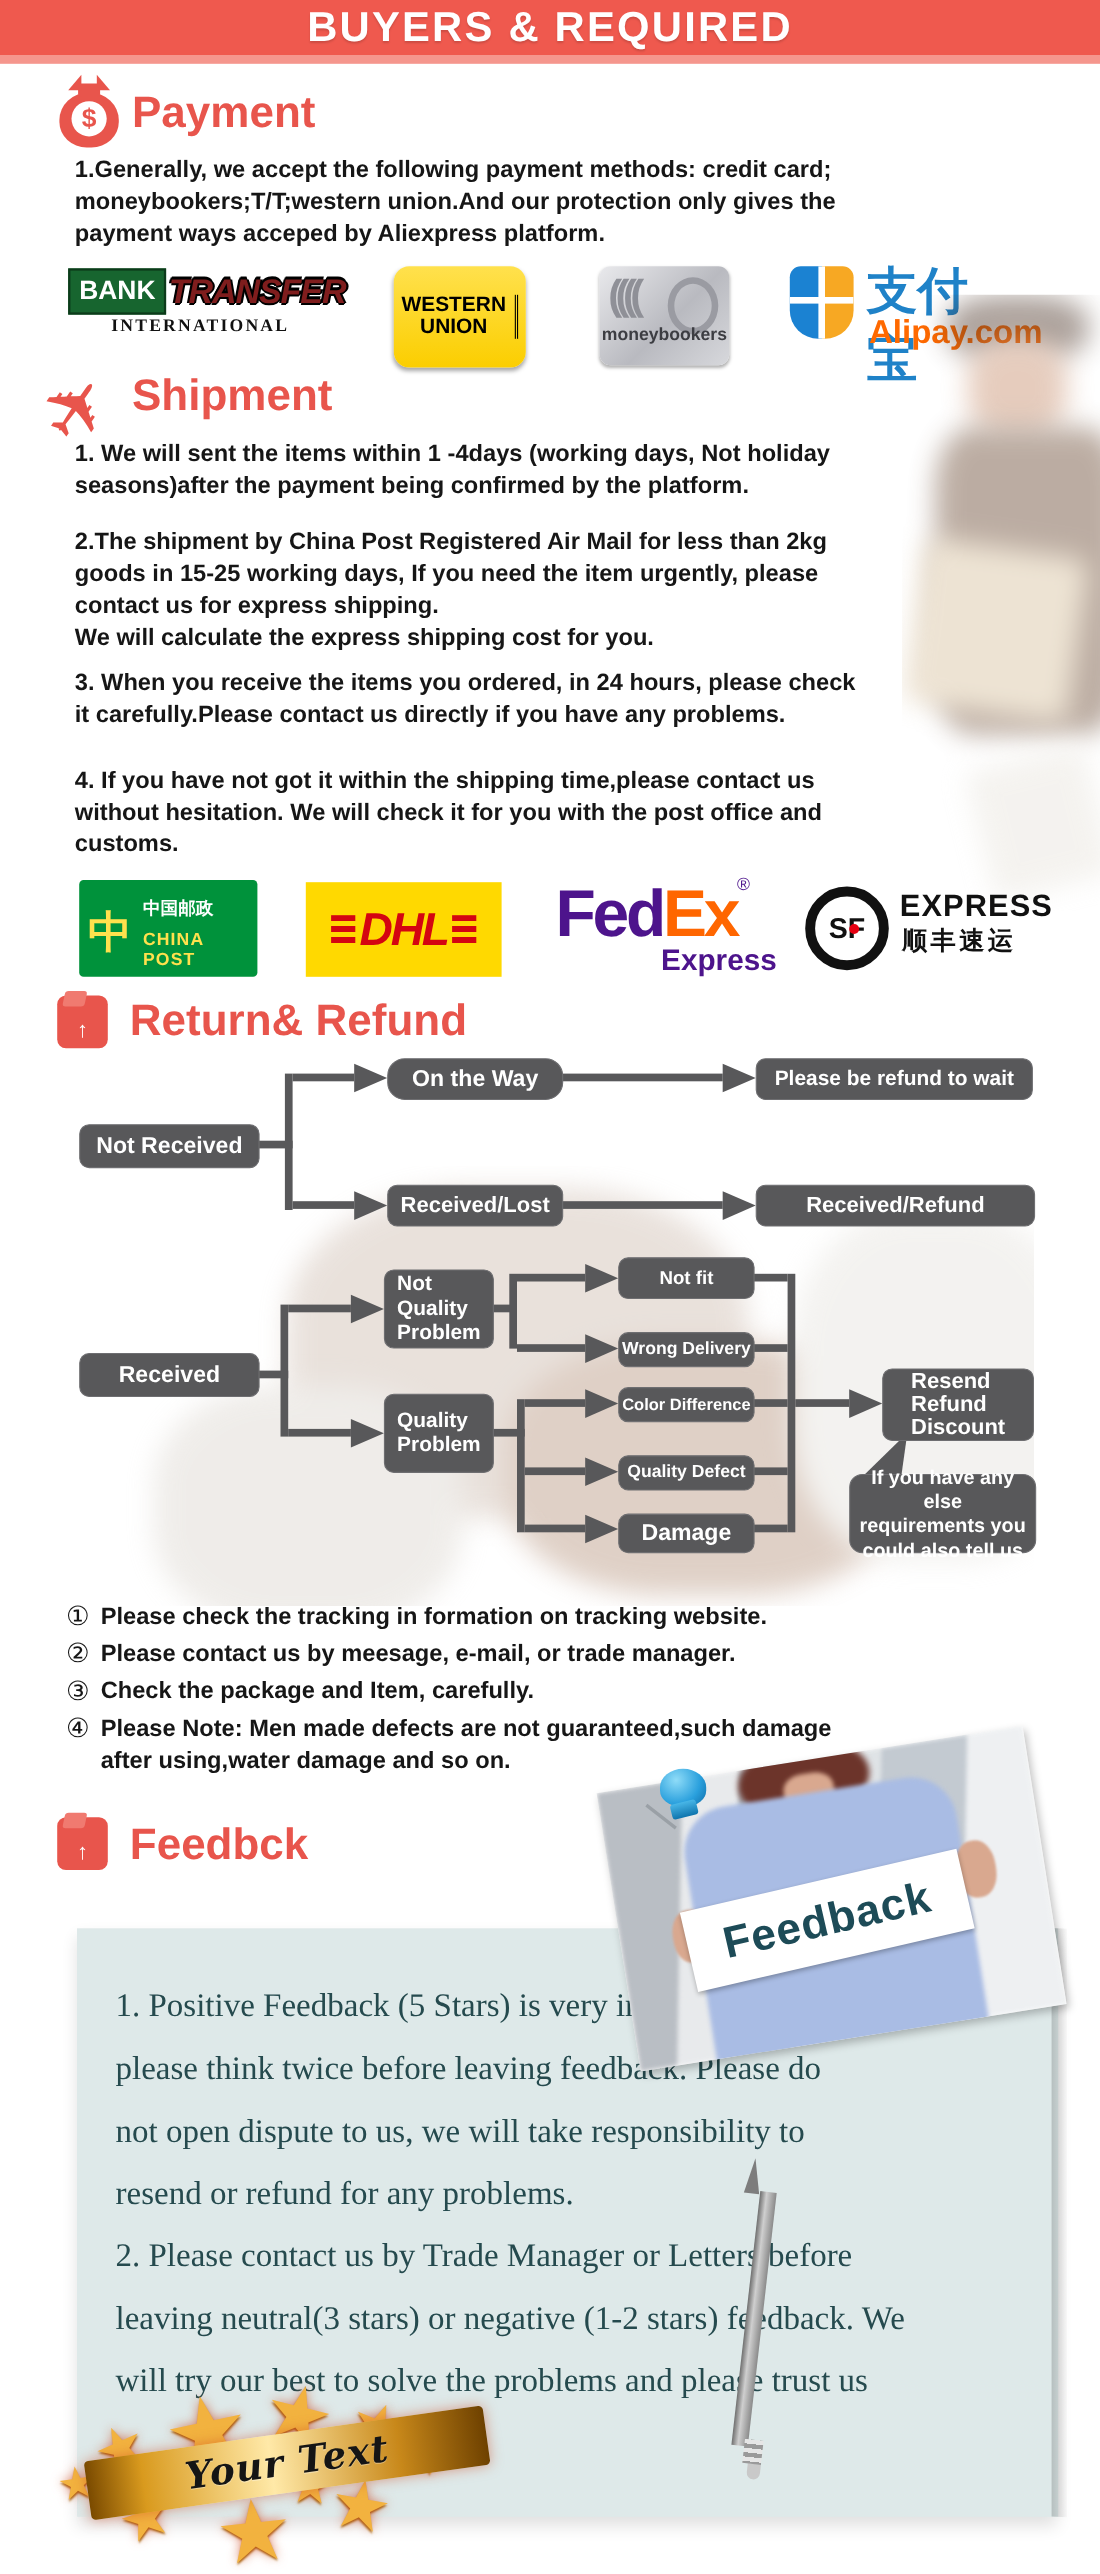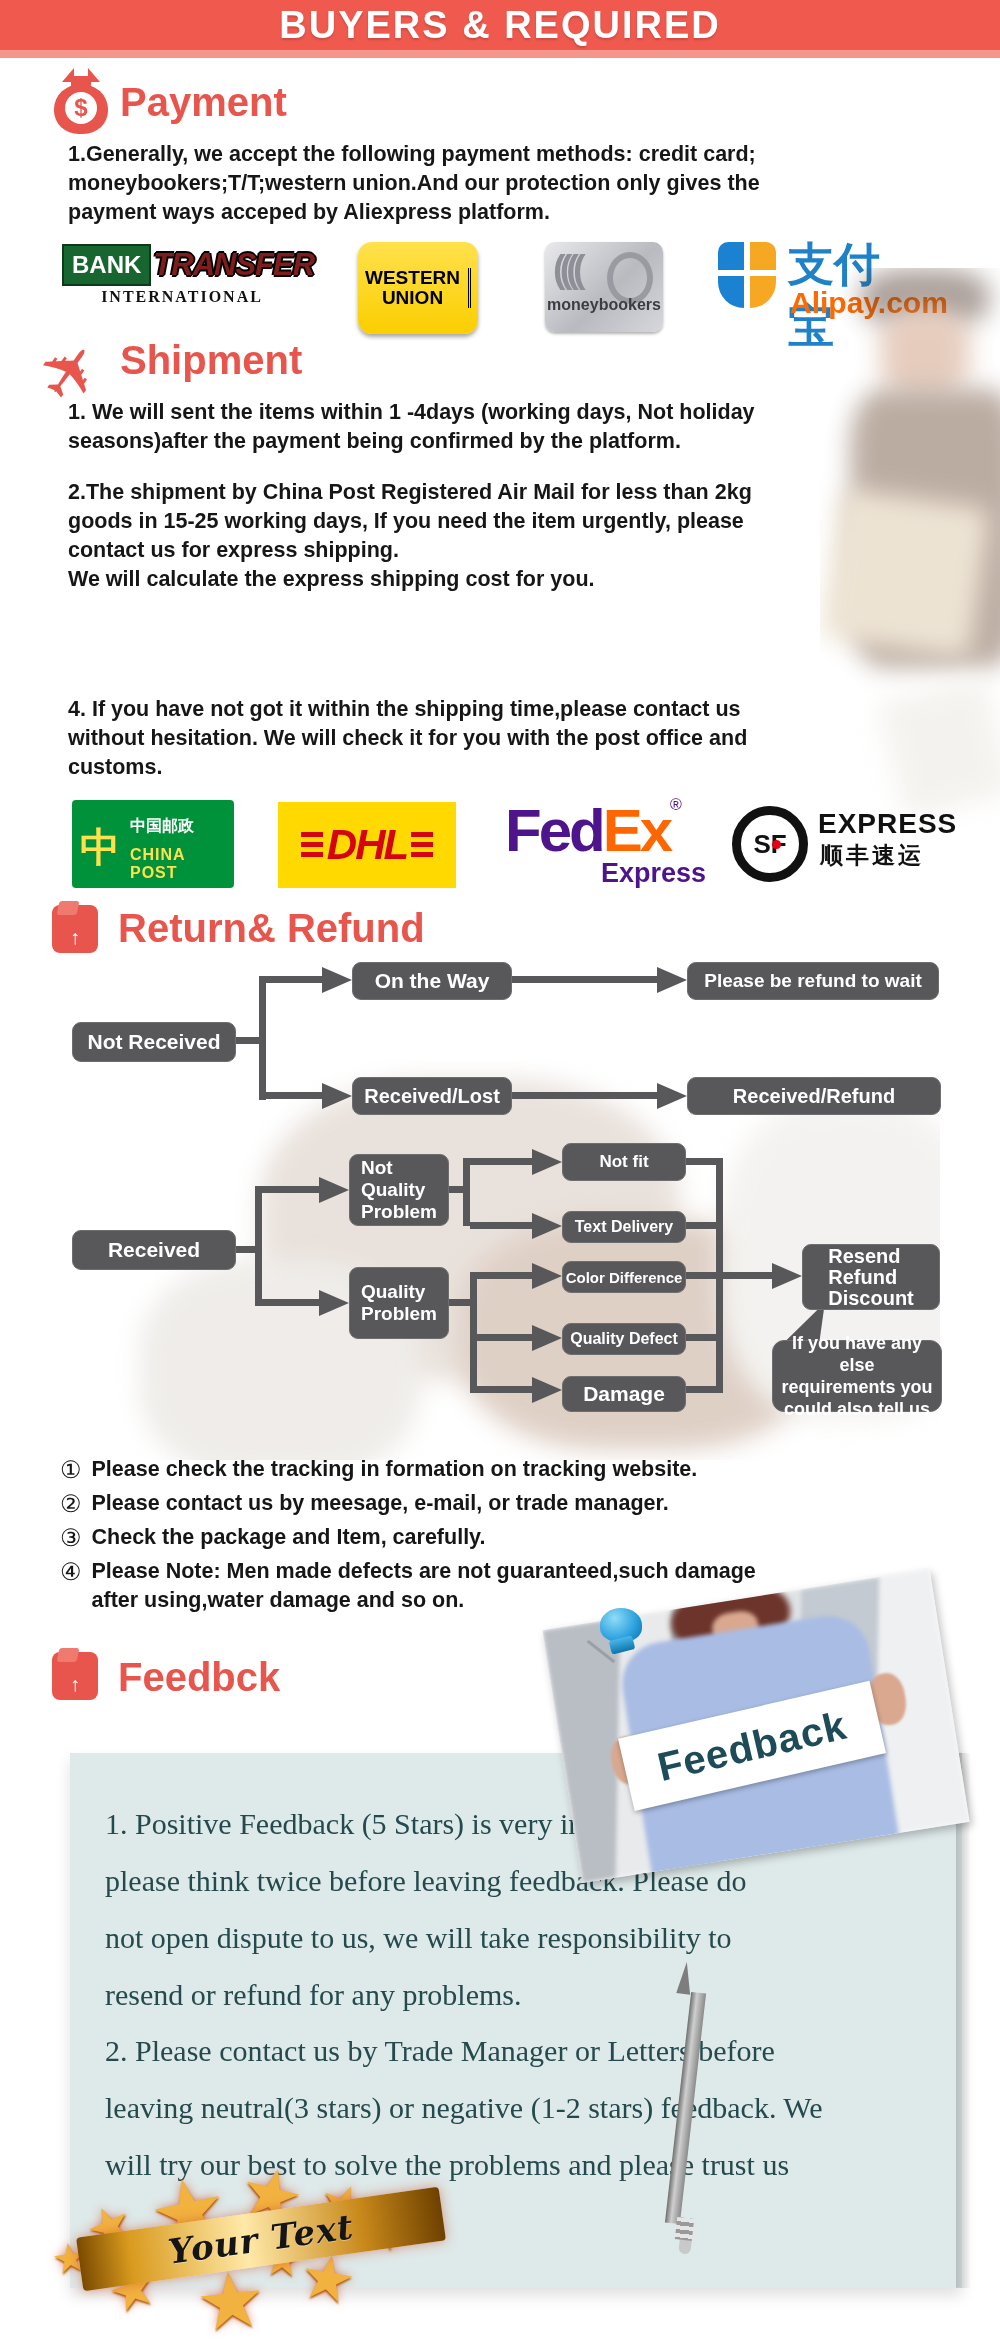--- a/index.html
+++ b/index.html
@@ -217,20 +217,22 @@
   </div>
 
   <div class="abs plane" style="left:40px;top:336px;">✈</div>
   <div class="abs sec-head" style="left:120px;top:338px;">Shipment</div>
   <div class="abs body-text" style="left:68px;top:398px;width:900px;">1. We will sent the items within 1 -4days (working days, Not holiday
 seasons)after the payment being confirmed by the platform.</div>
   <div class="abs body-text" style="left:68px;top:478px;width:900px;">2.The shipment by China Post Registered Air Mail for less than  2kg
 goods in 15-25 working days, If  you need the item urgently, please
 contact us for express shipping.
 We will calculate the express shipping cost for you.</div>
+  <div class="abs body-text" style="left:68px;top:606px;width:900px;">3. When you receive the items you ordered, in 24 hours, please check
+ it carefully.Please contact us directly if you have any problems.</div>
   <div class="abs body-text" style="left:68px;top:695px;width:900px;">4. If you have not got it within the shipping time,please contact us
 without hesitation. We will check it for you with the post office and
 customs.</div>
 
   <div class="abs cpost" style="left:72px;top:800px;">
     <div class="cpost-em">中</div>
     <div class="cpost-cn">中国邮政</div>
     <div class="cpost-en">CHINA POST</div>
   </div>
   <div class="abs dhl" style="left:278px;top:802px;">
@@ -257,30 +259,30 @@
   </div>
   <div class="abs sec-head" style="left:118px;top:906px;">Return&amp; Refund</div>
 
   <div class="abs" style="left:80px;top:1060px;width:860px;height:400px;overflow:hidden;opacity:.4;">
     <div class="fadephoto" style="left:180px;top:20px;width:420px;height:300px;background:#c9b6a8;"></div>
     <div class="fadephoto" style="left:380px;top:160px;width:360px;height:230px;background:#b08b72;"></div>
     <div class="fadephoto" style="left:60px;top:200px;width:280px;height:220px;background:#d8d2ca;"></div>
     <div class="fadephoto" style="left:640px;top:40px;width:260px;height:320px;background:#e3e0da;"></div>
   </div>
 
-  <div class="node" style="left:352px;top:962px;width:158px;height:36px;font-size:21px;">On the Way</div>
+  <div class="node" style="left:352px;top:962px;width:158px;height:36px;font-size:21px;border-radius:16px;">On the Way</div>
   <div class="node" style="left:687px;top:962px;width:250px;height:36px;font-size:19px;">Please be refund to wait</div>
   <div class="node" style="left:72px;top:1022px;width:162px;height:38px;font-size:21px;">Not Received</div>
   <div class="node" style="left:352px;top:1077px;width:158px;height:36px;font-size:20px;">Received/Lost</div>
   <div class="node" style="left:687px;top:1077px;width:252px;height:36px;font-size:20px;">Received/Refund</div>
   <div class="node" style="left:562px;top:1143px;width:122px;height:36px;font-size:17px;">Not fit</div>
   <div class="node" style="left:349px;top:1154px;width:98px;height:70px;font-size:19px;line-height:22px;text-align:left;">Not
 Quality
 Problem</div>
-  <div class="node" style="left:562px;top:1211px;width:122px;height:30px;font-size:16px;">Text Delivery</div>
+  <div class="node" style="left:562px;top:1211px;width:122px;height:30px;font-size:16px;">Wrong Delivery</div>
   <div class="node" style="left:72px;top:1230px;width:162px;height:38px;font-size:21px;">Received</div>
   <div class="node" style="left:562px;top:1261px;width:122px;height:30px;font-size:15px;">Color Difference</div>
   <div class="node" style="left:349px;top:1267px;width:98px;height:70px;font-size:19px;line-height:22px;text-align:left;">Quality
 Problem</div>
   <div class="node" style="left:802px;top:1244px;width:136px;height:64px;font-size:20px;line-height:21px;text-align:left;">Resend
 Refund
 Discount</div>
   <div class="node" style="left:562px;top:1323px;width:122px;height:30px;font-size:16px;">Quality Defect</div>
   <div class="node" style="left:562px;top:1376px;width:122px;height:34px;font-size:21px;">Damage</div>
   <div class="bubble-tip" style="left:788px;top:1300px;"></div>

